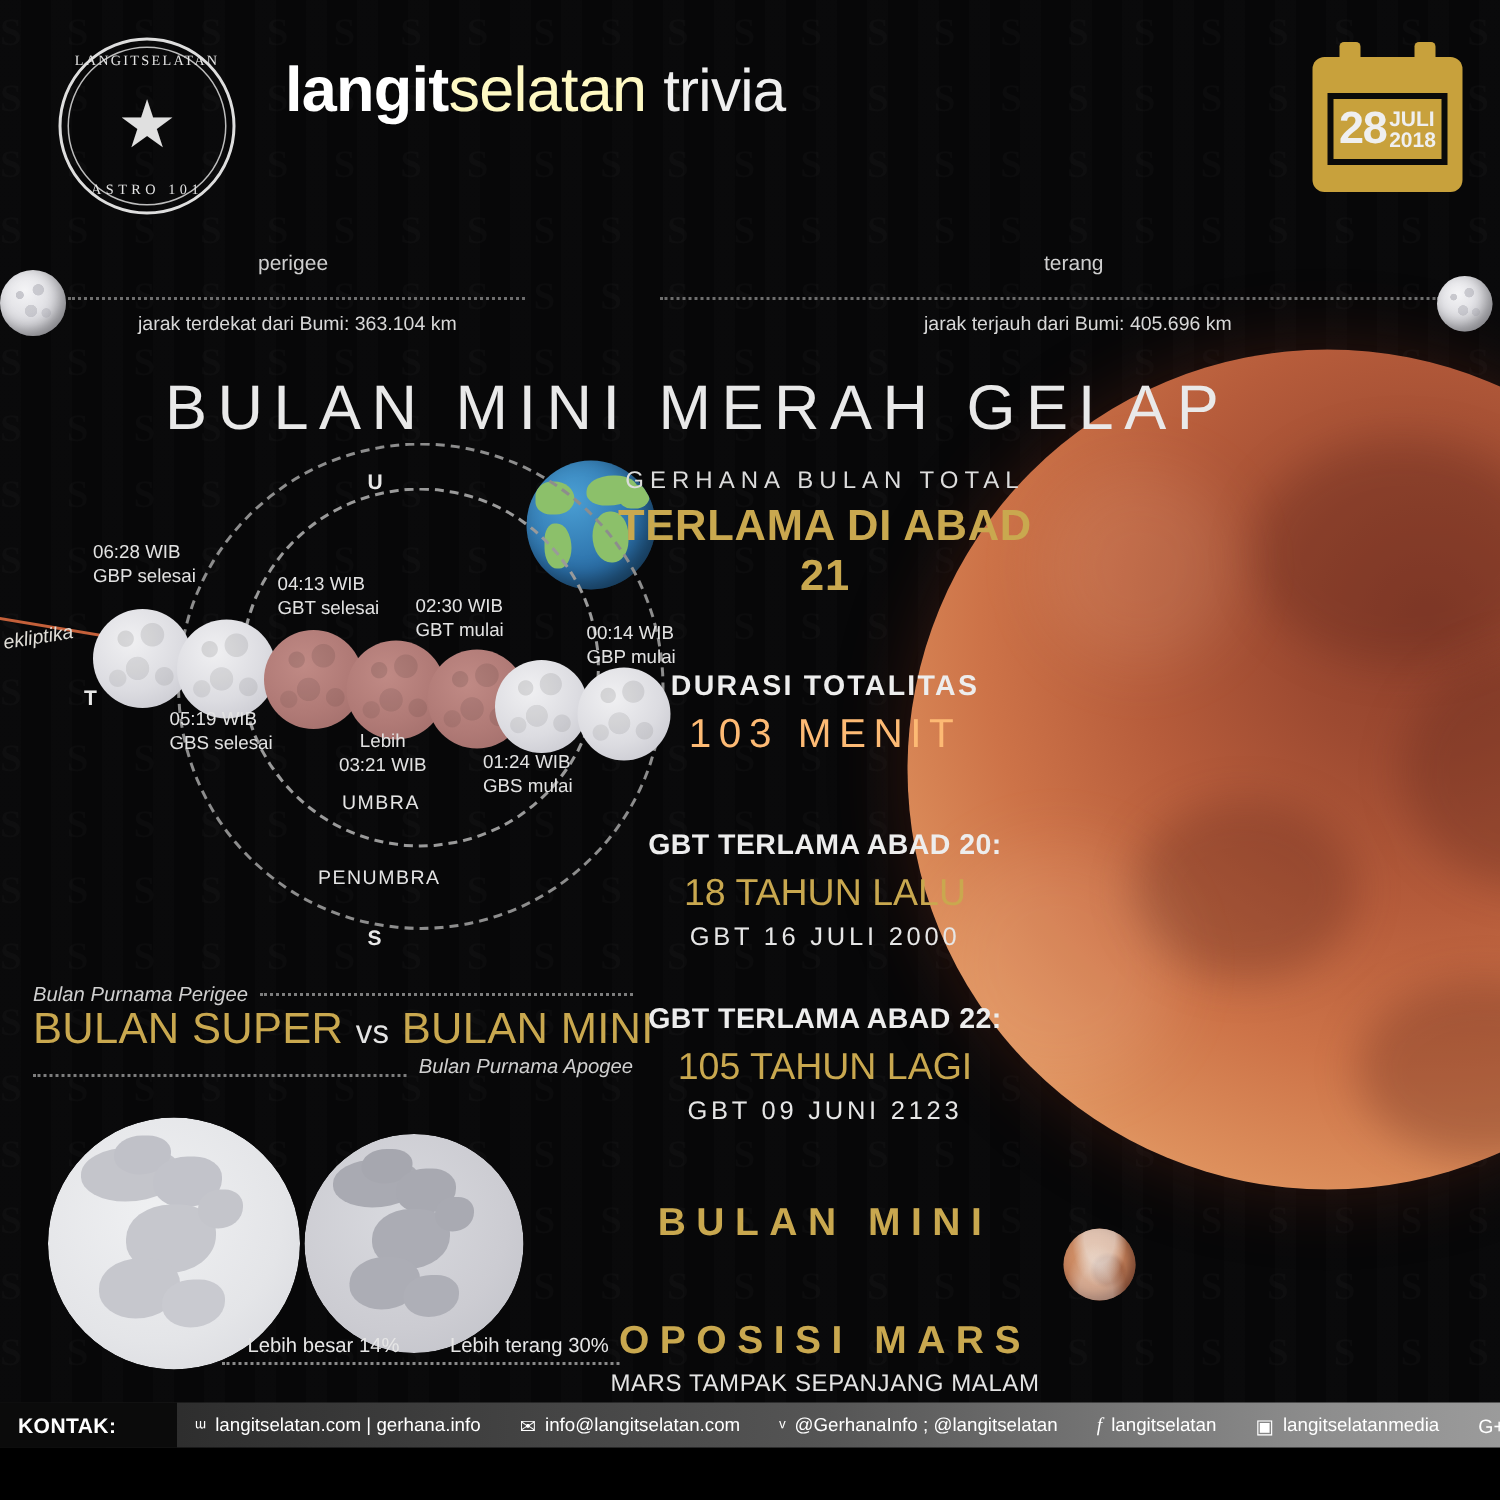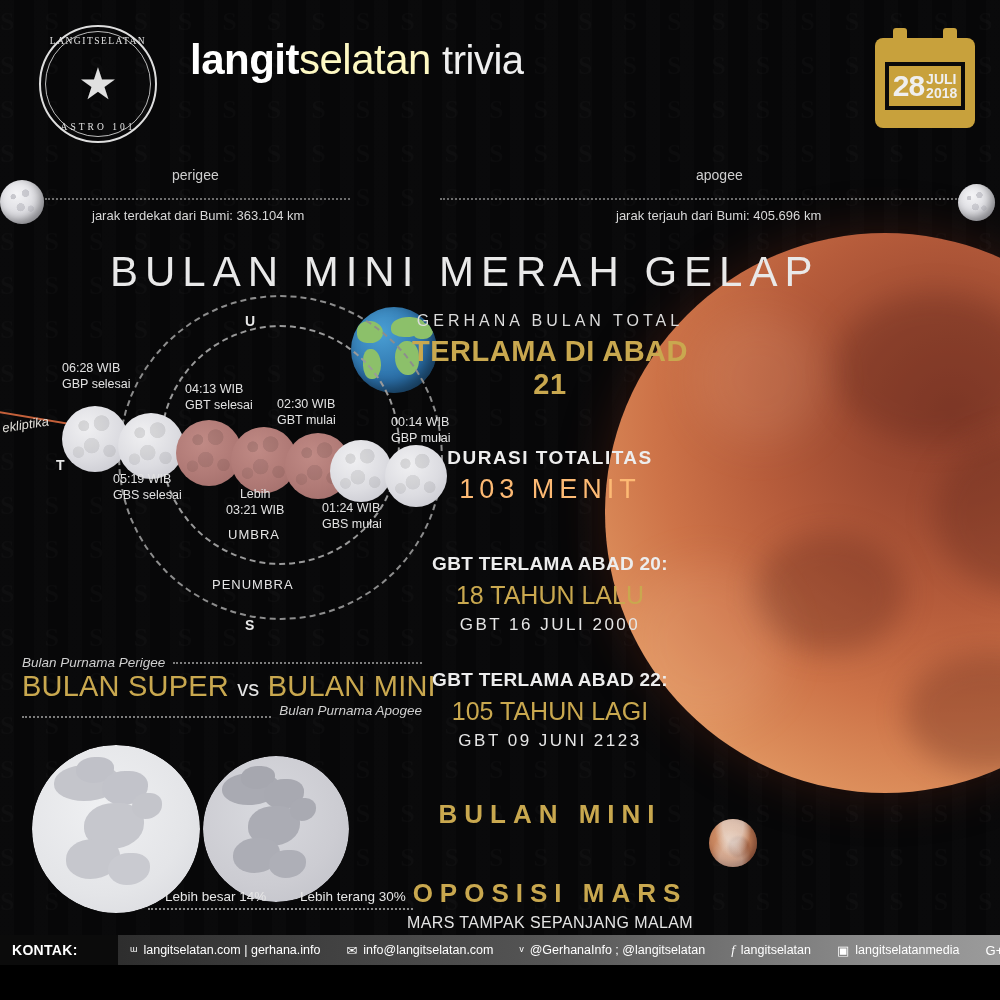--- a/index.html
+++ b/index.html
@@ -278,21 +278,21 @@
 
   <div id="earth">
     <div class="continent" style="left:6px; top:14px; width:26px; height:22px;"></div>
     <div class="continent" style="left:12px; top:42px; width:18px; height:30px; border-radius:40% 60% 50% 50%;"></div>
     <div class="continent" style="left:40px; top:10px; width:34px; height:20px; border-radius:55% 45% 60% 40%;"></div>
     <div class="continent" style="left:44px; top:34px; width:24px; height:34px; border-radius:50% 50% 45% 55%;"></div>
     <div class="continent" style="left:62px; top:16px; width:20px; height:16px;"></div>
   </div>
 
   <div class="dotline" id="dotline-right"></div>
-  <div class="band-label" style="left:696px; top:15px;">apogee</div>
+  <div class="band-label" style="left:696px; top:15px;">terang</div>
   <div class="band-sub" style="left:616px; top:56px;">jarak terjauh dari Bumi: 405.696 km</div>
   <div class="minimoon" style="left:958px; top:32px; width:37px; height:37px;"></div>
 </div>
 
 <div id="main-title">BULAN MINI MERAH GELAP</div>
 
 <div id="eclipse-diagram">
   <div class="arc" id="arc-penumbra"></div>
   <div class="arc" id="arc-umbra"></div>
 

